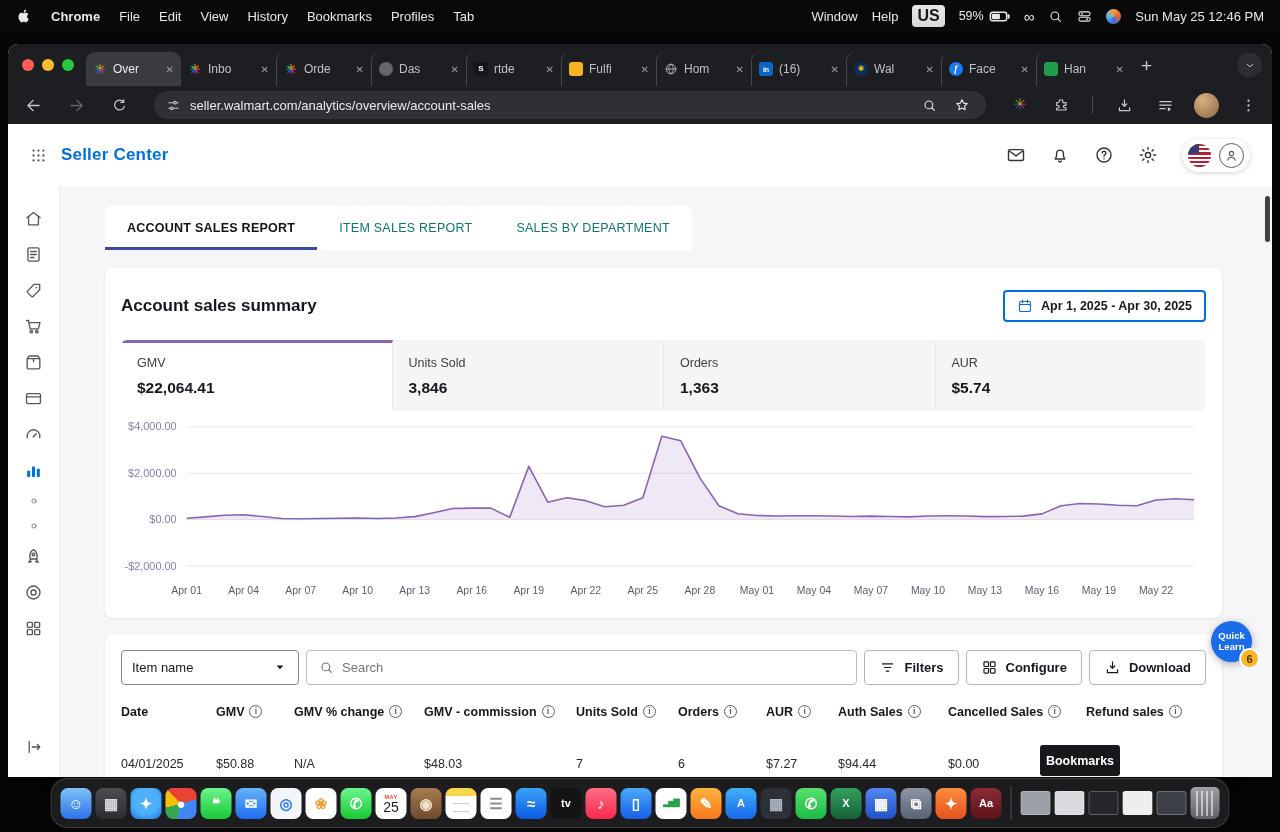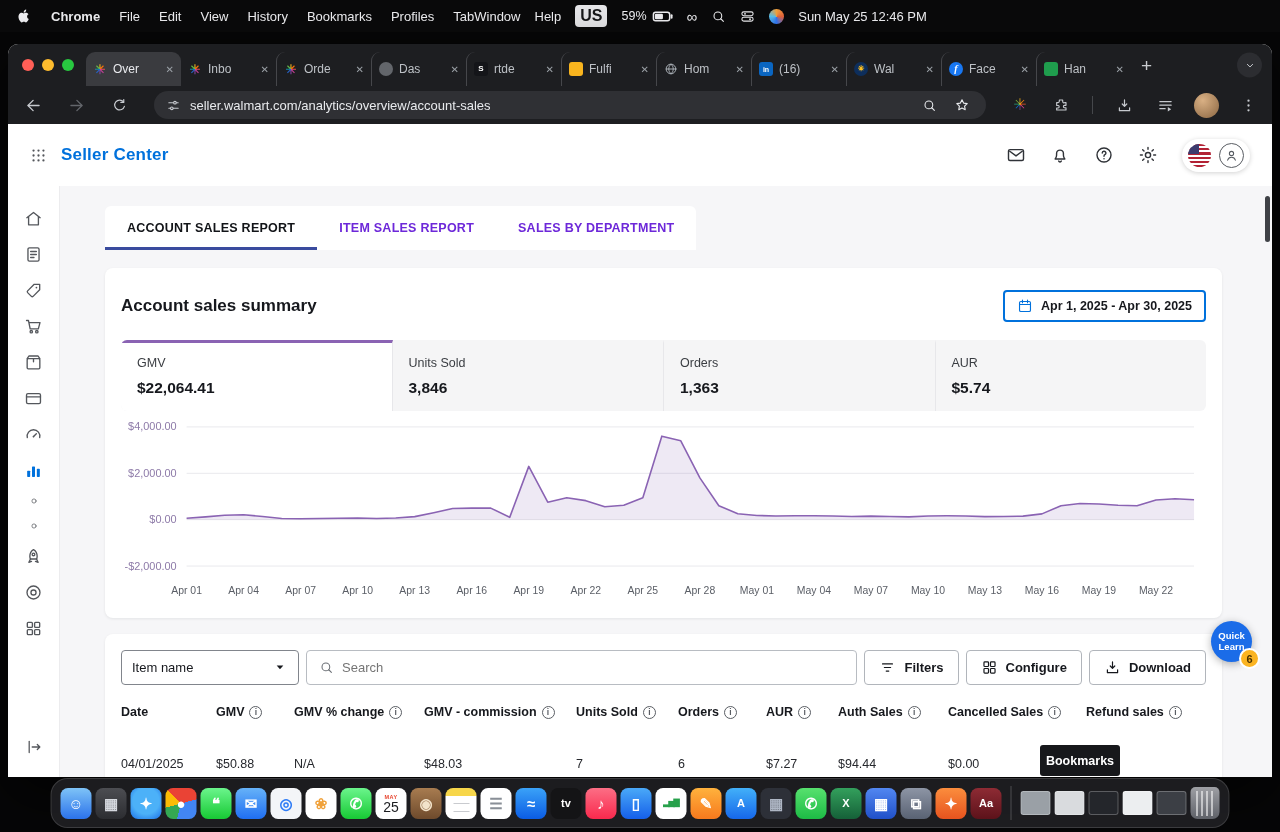--- a/index.html
+++ b/index.html
@@ -1,21 +1,21 @@
 <!DOCTYPE html>
 <html><head>
 <meta charset="utf-8">
 <style>
 *{box-sizing:border-box;margin:0;padding:0}
 html,body{width:1280px;height:832px}
 body{background:#060607;font-family:"Liberation Sans",sans-serif;position:relative;overflow:hidden}
 button{font-family:inherit}
 
 
-.menubar{position:absolute;inset:0 0 auto 0;height:32px;background:#0a0a0b;color:#f2f2f5;display:flex;align-items:center;justify-content:flex-start;padding:0 16px;font-size:13px}
+.menubar{position:absolute;inset:0 0 auto 0;height:32px;background:#0a0a0b;color:#f2f2f5;display:flex;align-items:center;justify-content:space-between;padding:0 16px;font-size:13px}
 #menu-left,#menu-right{display:flex;align-items:center;gap:19px}
 #menu-right{gap:14px}
 .mitem{cursor:default;white-space:nowrap}
 .bold{font-weight:700}
 .apple{display:flex;align-items:center}
 .inputsrc{background:#e9e9ec;color:#17181a;font-size:16px;font-weight:700;padding:2px 5px;border-radius:4px}
 .battery{display:flex;align-items:center;gap:5px;font-size:12.5px}
 .mglyph{font-size:15px;line-height:1}
 .mico{display:flex;align-items:center}
 .profile-dot{width:15px;height:15px;border-radius:50%;background:conic-gradient(#f5a33b,#e8643c,#3478f6,#58c2f0,#f5a33b)}
@@ -64,21 +64,21 @@
 
 .app-body{flex:1;display:flex;min-height:0}
 .sidebar{width:52px;background:#fff;border-right:1px solid #ececee;display:flex;flex-direction:column;align-items:center;padding:14px 0 12px;flex:none}
 .side-item{height:36px;width:100%;display:flex;align-items:center;justify-content:center;color:#54575c;cursor:pointer}
 .side-item.sm{height:25px}
 .side-item.active{color:#0071dc}
 .side-bottom{margin-top:auto}
 
 .main{flex:1;padding:20px 50px 0 45px;position:relative;min-width:0}
 .report-tabs{display:flex;width:fit-content;background:#fff;border-radius:6px 6px 0 0}
-.rtab{padding:15px 22px;font-size:12.5px;font-weight:700;color:#6d28d9;letter-spacing:.25px;position:relative;cursor:pointer;white-space:nowrap}
+.rtab{padding:15px 22px;font-size:12.5px;font-weight:400;color:#0f766e;letter-spacing:.25px;position:relative;cursor:pointer;white-space:nowrap}
 .rtab.active{font-weight:700;color:#121418}
 .rtab.active::after{content:"";position:absolute;left:0;right:0;bottom:0;height:3px;background:#3a4b9e}
 
 .card{background:#fff;border-radius:8px;box-shadow:0 1px 3px rgba(18,20,24,.08)}
 .summary-card{margin-top:18px;padding:22px 16px 6px}
 .sum-head{display:flex;align-items:center;justify-content:space-between}
 .sum-title{font-size:17px;font-weight:700;color:#16181d}
 .datebtn{display:flex;align-items:center;gap:8px;border:2px solid #0071dc;border-radius:4px;padding:6px 12px;background:#fff;font-size:12.5px;font-weight:600;color:#16181d;cursor:pointer}
 .stats{display:flex;margin-top:18px;background:#f5f5f6;border-radius:6px;overflow:hidden}
 .stat{flex:1;padding:13px 16px 14px;border-top:3px solid transparent;border-right:1px solid #e7e7ea;cursor:pointer}
@@ -89,21 +89,21 @@
 .chart-wrap{margin-top:6px}
 .chart-wrap svg{display:block;width:100%;height:auto;font-family:"Liberation Sans",sans-serif}
 
 .table-card{margin-top:16px;padding:16px 16px 0;height:152px;overflow:hidden;border-radius:8px 8px 0 0}
 .controls{display:flex;gap:7px;align-items:center}
 .select{width:178px;height:35px;border:1px solid #81858c;border-radius:4px;display:flex;align-items:center;justify-content:space-between;padding:0 10px;font-size:13px;color:#16181d;background:#fff;cursor:pointer;flex:none}
 .searchbox{flex:1;height:35px;border:1px solid #b8bcc2;border-radius:4px;display:flex;align-items:center;gap:8px;padding:0 12px;color:#6c7076;background:#fff;min-width:0}
 .searchbox input{border:none;outline:none;flex:1;font-size:13px;font-family:inherit;color:#16181d;background:transparent;min-width:0}
 .ctl-btn{height:35px;border:1px solid #b1b5bb;border-radius:4px;background:#fff;display:flex;align-items:center;gap:8px;padding:0 14px;font-size:13px;font-weight:600;color:#16181d;cursor:pointer;white-space:nowrap}
 .thead{display:flex;margin-top:20px}
-.th{font-size:12.5px;font-weight:700;color:#16181d;display:flex;align-items:flex-end;gap:5px;flex:none;}
+.th{font-size:12.5px;font-weight:700;color:#16181d;display:flex;align-items:flex-start;gap:5px;flex:none;}
 .info{width:13px;height:13px;border:1px solid #5a5e64;border-radius:50%;color:#5a5e64;font-size:8.5px;display:inline-flex;align-items:center;justify-content:center;flex:none}
 .trow{display:flex;margin-top:38px}
 .td{font-size:12.5px;color:#26282d;flex:none;padding-right:6px;white-space:nowrap}
 
 
 .feedback{position:absolute;left:1040px;top:745px;width:80px;height:31px;background:#17181b;color:#fff;font-size:12.5px;font-weight:600;border:none;border-radius:3px;cursor:pointer;z-index:40}
 .quicklearn{position:absolute;left:1211px;top:621px;z-index:40;cursor:pointer}
 .ql-circle{width:41px;height:41px;border-radius:50%;background:#1b6ce8;color:#fff;display:flex;flex-direction:column;align-items:center;justify-content:center;font-size:9.5px;font-weight:700;line-height:1.15;box-shadow:0 2px 8px rgba(0,0,0,.3)}
 .ql-badge{position:absolute;right:-8px;bottom:-7px;width:21px;height:21px;border-radius:50%;background:#fbb422;color:#4a3200;font-size:11px;font-weight:700;display:flex;align-items:center;justify-content:center;border:2px solid #fff}
 .page-scrollbar{position:absolute;right:10px;top:196px;width:5px;height:46px;background:#3f4146;border-radius:3px;z-index:45}

